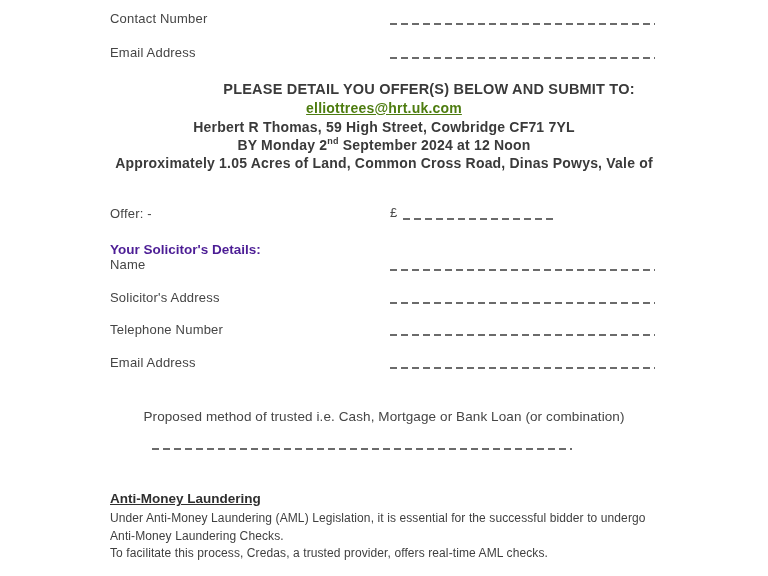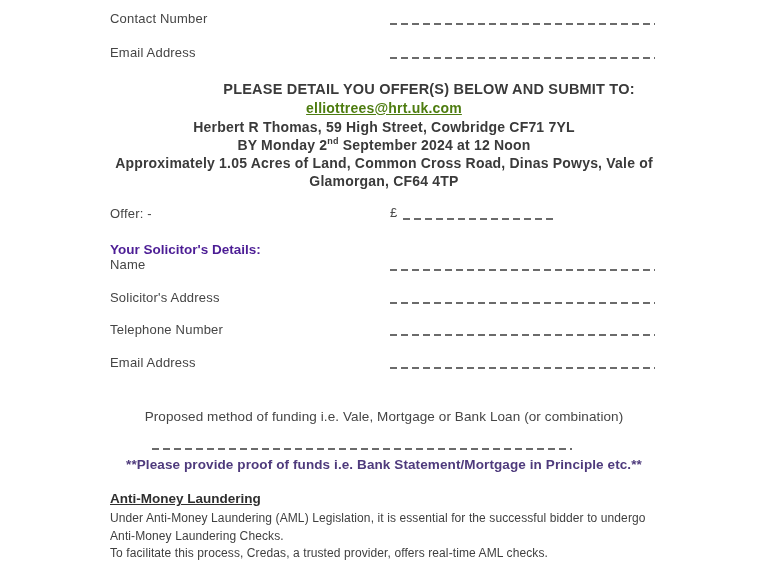--- a/index.html
+++ b/index.html
@@ -89,41 +89,39 @@
     <span class="email-link">elliottrees@hrt.uk.com</span>
   </div>
 
   <div class="abs centered-line" style="top:119px;">Herbert R Thomas, 59 High Street, Cowbridge CF71 7YL</div>
 
   <div class="abs centered-line" style="top:137px;">
     <span>BY Monday 2</span><sup class="ord">nd</sup><span> September 2024 at 12 Noon</span>
   </div>
 
   <div class="abs centered-line" style="top:155px;">Approximately 1.05 Acres of Land, Common Cross Road, Dinas Powys, Vale of</div>
-  <div class="abs centered-line" style="top:173px;">Glamorgan, CF64 4TP</div>
 
   <div class="abs label" style="left:110px; top:206px;">Offer: -</div>
   <span class="abs pound" style="left:390px; top:205px;">£</span>
   <div class="abs blank" style="left:403px; top:218px; width:152px;"></div>
 
   <div class="abs bold-label" style="left:110px; top:242px;">Your Solicitor's Details:</div>
 
   <div class="abs label" style="left:110px; top:257px;">Name</div>
   <div class="abs blank" style="left:390px; top:269px; width:265px;"></div>
 
   <div class="abs label" style="left:110px; top:290px;">Solicitor's Address</div>
   <div class="abs blank" style="left:390px; top:302px; width:265px;"></div>
 
   <div class="abs label" style="left:110px; top:322px;">Telephone Number</div>
   <div class="abs blank" style="left:390px; top:334px; width:265px;"></div>
 
   <div class="abs label" style="left:110px; top:355px;">Email Address</div>
   <div class="abs blank" style="left:390px; top:367px; width:265px;"></div>
 
-  <div class="abs funding-prompt" style="top:409px;">Proposed method of funding i.e. Vale, Mortgage or Bank Loan (or combination)</div>
+  <div class="abs funding-prompt" style="top:409px;">Proposed method of trusted i.e. Cash, Mortgage or Bank Loan (or combination)</div>
   <div class="abs blank" style="left:152px; top:448px; width:420px;"></div>
-  <div class="abs purple-note" style="top:457px; color:#4e3a7c;">**Please provide proof of funds i.e. Bank Statement/Mortgage in Principle etc.**</div>
 
   <div class="abs aml-heading" style="left:110px; top:491px;">Anti-Money Laundering</div>
   <div class="abs aml-para" style="left:110px; top:509px; width:548px;">Under Anti-Money Laundering (AML) Legislation, it is essential for the successful bidder to undergo Anti-Money Laundering Checks.</div>
   <div class="abs aml-para" style="left:110px; top:544px; width:600px;">To facilitate this process, Credas, a trusted provider, offers real-time AML checks.</div>
 
 </div>
 
 </body></html>

